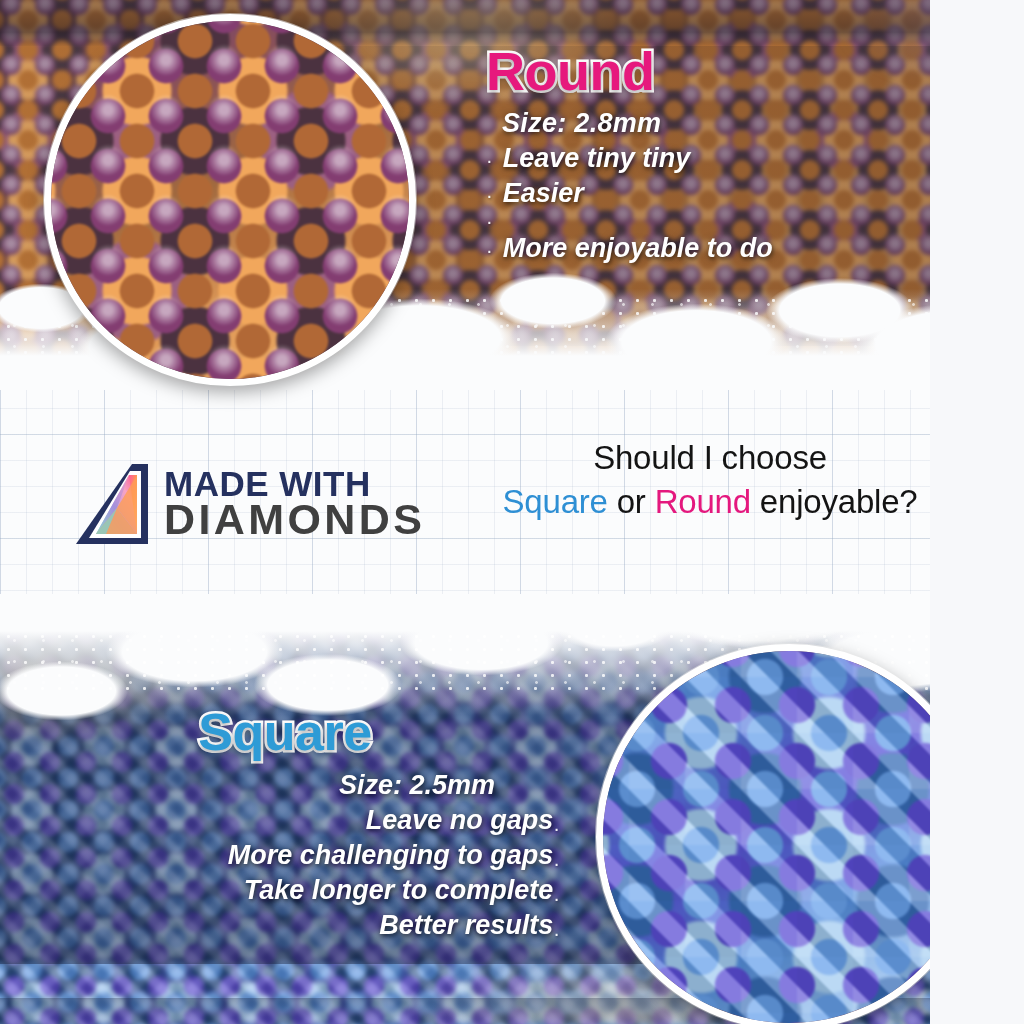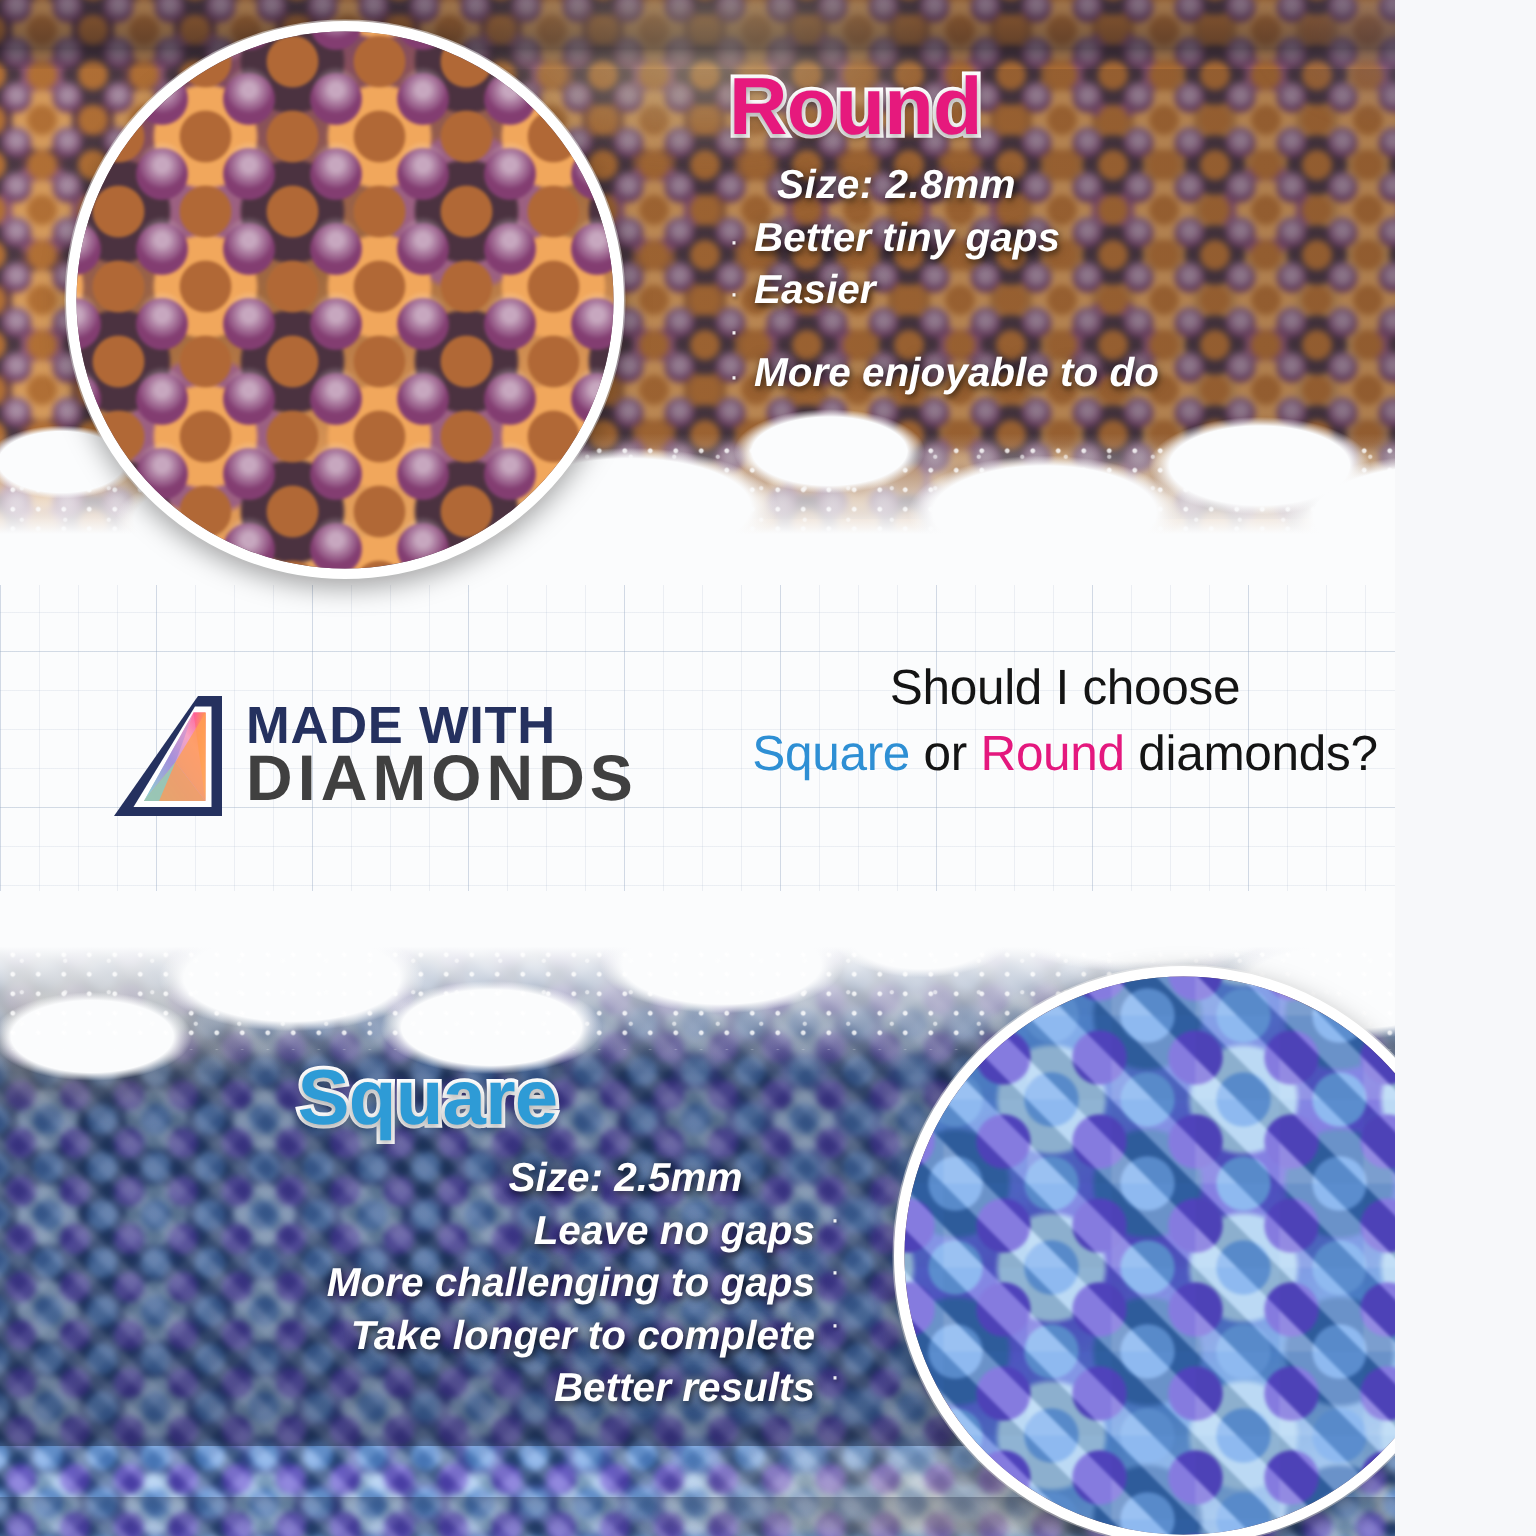--- a/index.html
+++ b/index.html
@@ -187,34 +187,34 @@
   #round-block{position:absolute;left:486px;top:44px;width:520px;}
   #round-title{
     font-size:54px;line-height:1;color:#e6197d;margin:0 0 8px 0;
   }
   .feat{
     color:#ffffff;font-style:italic;font-weight:bold;
     font-size:27px;line-height:1.30;
     text-shadow:1px 2px 4px rgba(0,0,0,.55), 0 0 10px rgba(0,0,0,.3);
     white-space:nowrap;
   }
-  #round-size{margin-left:32px;letter-spacing:.3px;}
+  #round-size{margin-left:16px;letter-spacing:.3px;}
   .bullet-row{display:flex;align-items:baseline;gap:10px;}
   .bullet-dot{
     color:#ffffff;font-size:20px;line-height:1;opacity:.92;
     text-shadow:1px 1px 3px rgba(0,0,0,.6);
   }
 
   #square-block{position:absolute;left:40px;top:706px;width:520px;text-align:right;}
   #square-title{
     font-size:52px;line-height:1;color:#2e9bd6;margin:0 0 10px 0;
     text-align:center;padding-right:30px;
   }
   #square-size{margin-right:65px;}
-  .bullet-row-r{display:flex;align-items:flex-start;gap:10px;justify-content:flex-end;}
+  .bullet-row-r{display:flex;align-items:flex-end;justify-content:flex-end;}
 
   
   #mid-question{
     position:absolute;left:430px;top:436px;width:560px;text-align:center;
     color:#141414;font-size:33px;line-height:1.32;letter-spacing:-.2px;
   }
   #mid-q2{white-space:nowrap;}
   .tok-square{color:#2e8fd4;}
   .tok-round{color:#e4187e;}
 
@@ -250,21 +250,21 @@
     <div class="inner lens-round-tex"></div>
   </div>
 
   <div id="round-block">
     <div class="headline" id="round-title">Round</div>
 
     <div class="feat" id="round-size">Size:  2.8mm</div>
 
     <div class="bullet-row">
       <span class="bullet-dot">·</span>
-      <span class="feat">Better tiny gaps</span>
+      <span class="feat">Leave tiny tiny</span>
     </div>
     <div class="bullet-row">
       <span class="bullet-dot">·</span>
       <span class="feat">Easier</span>
     </div>
     <div class="bullet-row">
       <span class="bullet-dot">·</span>
     </div>
     <div class="bullet-row">
       <span class="bullet-dot">·</span>
@@ -305,21 +305,21 @@
     </svg>
     <div id="logo-words">
       <span id="logo-made">MADE WITH</span>
       <span id="logo-diamonds">DIAMONDS</span>
     </div>
   </div>
 
   <div id="mid-question">
     <div>Should I choose</div>
     <div id="mid-q2">
-      <span class="tok-square">Square</span><span> or </span><span class="tok-round">Round</span><span> diamonds?</span>
+      <span class="tok-square">Square</span><span> or </span><span class="tok-round">Round</span><span> enjoyable?</span>
     </div>
   </div>
 
   <div class="panel-square">
     <div class="beadfield square-tex"></div>
     <div class="square-warm"></div>
 
     <div class="band" style="top:24px;height:346px;background:linear-gradient(to bottom, rgba(18,24,48,.44), rgba(18,24,48,.30) 60%, rgba(18,24,48,.42));"></div>
     <div class="band" style="bottom:0;height:26px;background:linear-gradient(to bottom, rgba(18,24,48,.30), rgba(18,24,48,.05));"></div>
 

